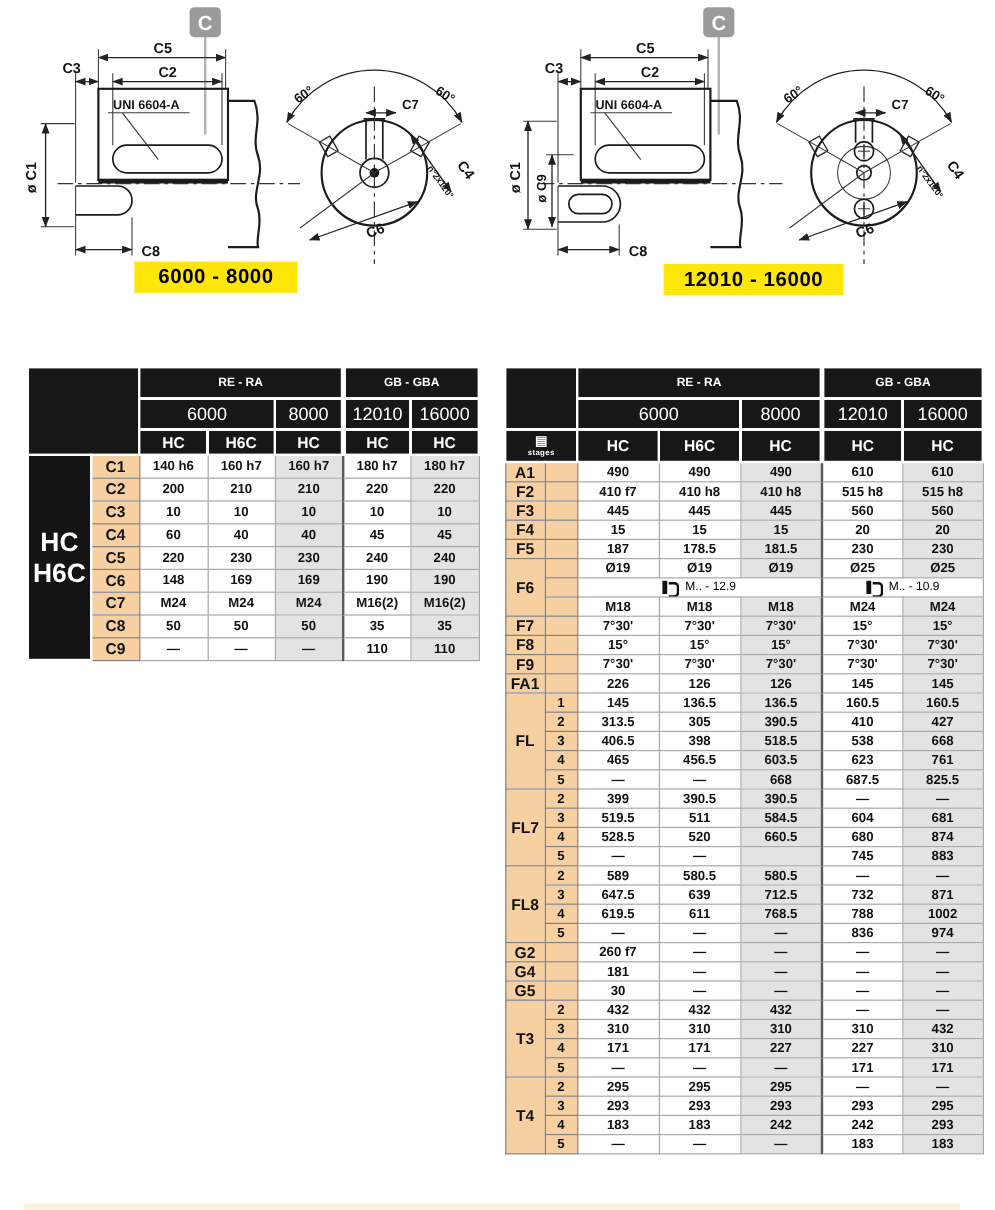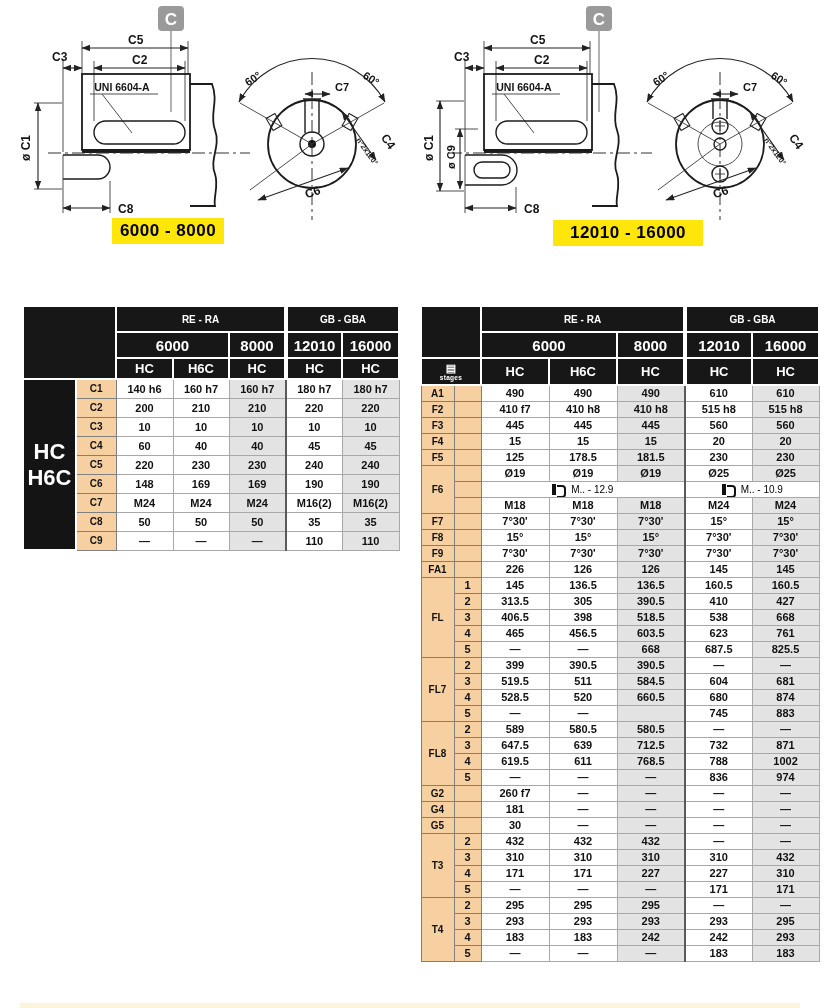--- a/index.html
+++ b/index.html
@@ -30,34 +30,34 @@
   }
 
   
   table { border-collapse: collapse; table-layout: fixed; position: absolute; border: 1px solid #4a4a4a; }
   th, td { text-align: center; vertical-align: middle; white-space: nowrap; overflow: hidden; }
   #left-table  { left: 22px;  top: 305px; width: 376px; }
   #right-table { left: 420px; top: 305px; width: 398px; }
 
   .corner, .gh, .sh, .vh, .stages-cell { background: #171717; color: #fff; border: 2px solid #fff; }
   .gh { font-size: 10px; font-weight: bold; height: 26px; }
-  .sh { font-size: 15px; font-weight: bold; height: 26px; }
+  .sh { font-size: 15px; font-weight: normal; height: 26px; }
   .vh { font-size: 13px; font-weight: bold; height: 21px; }
   #right-table .vh { height: 27px; }
   .sep { border-left: 4px solid #fff; }
 
   #left-table td, #left-table th.rl { height: 19px; }
   #right-table td, #right-table th.st { height: 16px; }
 
   td.dc { font-size: 11px; font-weight: bold; color: #111; border: 1px solid #a8a8a8; background: #fff; }
   td.g  { background: #e3e3e3; }
   td.sep2, .bolt.sep2 { border-left: 2px solid #5a5a5a; }
 
   th.rl {
-    background: #f6d0a0; color: #111; font-size: 10px; font-weight: bold;
+    background: #f6d0a0; color: #111; font-size: 13px; font-weight: bold;
     border: 1px solid #7f7f7f;
   }
   th.st {
     background: #f6d0a0; color: #111; font-size: 11px; font-weight: bold;
     border: 1px solid #7f7f7f;
   }
   th.side {
     background: #141414; color: #fff; font-size: 22px; font-weight: bold;
     line-height: 1.15; border: 2px solid #fff;
   }
@@ -218,21 +218,21 @@
     <line class="dl" x1="289" y1="92" x2="314" y2="92" marker-start="url(#ar)" marker-end="url(#ar)"></line>
     <text class="tx11" x="319" y="89">C7</text>
     <line class="dl" x1="326" y1="110" x2="360" y2="158" marker-start="url(#ar)" marker-end="url(#ar)"></line>
     <text class="tx12" transform="translate(369,142) rotate(54)" text-anchor="middle">C4</text>
     <text class="tx7" transform="translate(349,151) rotate(54)" text-anchor="middle">n°2x120°</text>
     <line class="dl" x1="242" y1="198" x2="332" y2="166" marker-start="url(#ar)" marker-end="url(#ar)"></line>
     <text class="tx12" transform="translate(298,194) rotate(-20)" text-anchor="middle">C6</text>
   </g>
 </svg>
 
-<div class="caption" style="left:112px; top:218px; width:112px;">6000 - 8000</div>
+<div class="caption" style="left:112px; top:218px; width:136px;">6000 - 8000</div>
 <div class="caption" style="left:553px; top:220px; width:150px;">12010 - 16000</div>
 
 <table id="left-table">
   <colgroup>
     <col style="width:53px">
       <col style="width:40px">
     <col style="width:57px">
       <col style="width:56px">
       <col style="width:57px">
     <col style="width:56px">
@@ -401,21 +401,21 @@
         <th class="st"></th>
         <td class="dc">15</td>
         <td class="dc">15</td>
         <td class="dc g">15</td>
         <td class="dc sep2">20</td>
         <td class="dc g">20</td>
       </tr>
       <tr>
         <th class="rl" rowspan="1">F5</th>
         <th class="st"></th>
-        <td class="dc">125</td>
+        <td class="dc">187</td>
         <td class="dc">178.5</td>
         <td class="dc g">181.5</td>
         <td class="dc sep2">230</td>
         <td class="dc g">230</td>
       </tr>
       <tr>
         <th class="rl" rowspan="3">F6</th>
         <th class="st"></th>
         <td class="dc">Ø19</td>
         <td class="dc">Ø19</td>

